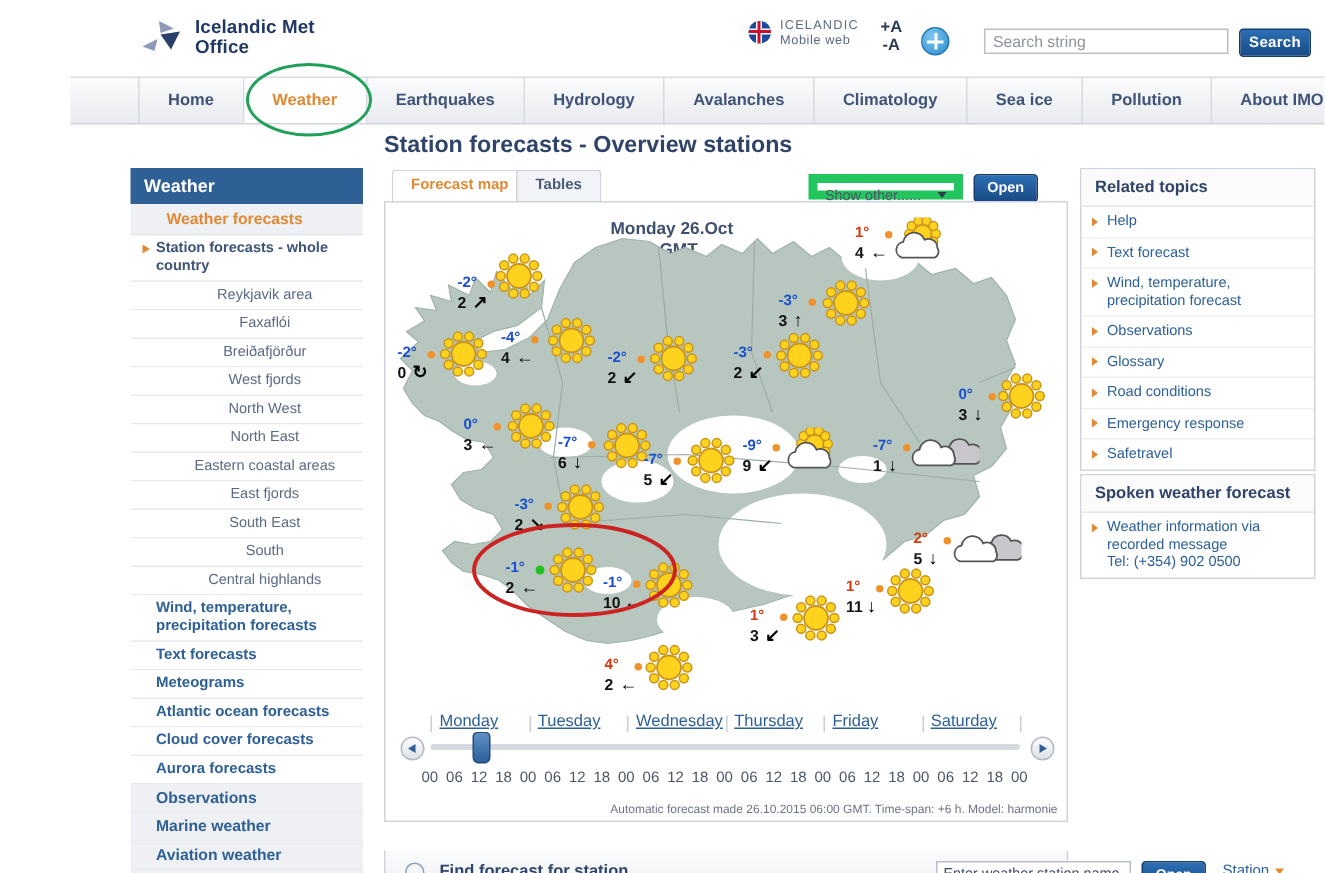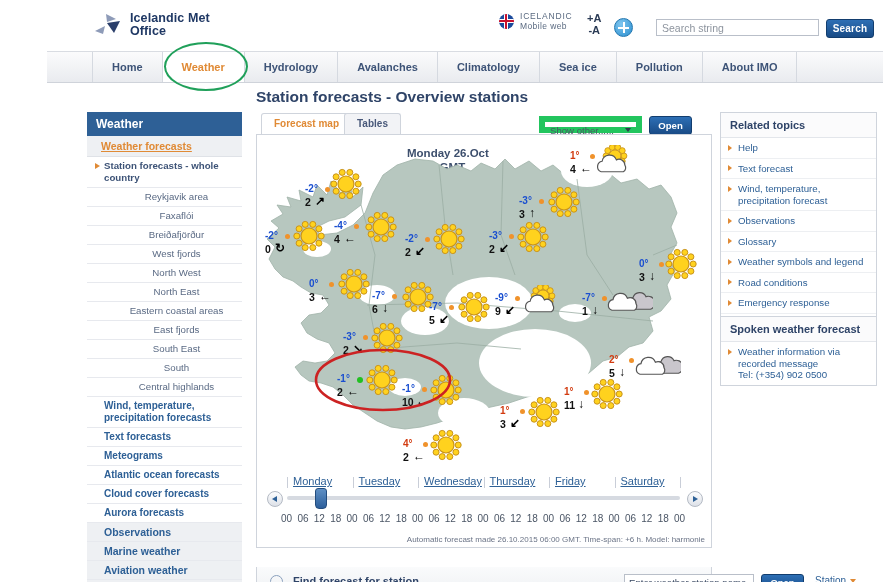--- a/index.html
+++ b/index.html
@@ -46,22 +46,22 @@
   .navtab{height:30px;line-height:30px;padding:0 19px;font-size:11px;color:#3d5377;font-weight:bold;
      border-right:1px solid #d5d9e0;cursor:pointer;white-space:nowrap;}
   .navtab.first{border-left:1px solid #d5d9e0;}
   .navtab.active{color:#e08a35;background:#fff;}
   .nav-ellipse{position:absolute;left:117px;top:42px;width:80px;height:45px;border:2.2px solid #20a05a;border-radius:50%;
      z-index:9;pointer-events:none;}
 
   
   .sidebar{position:absolute;left:40px;top:112px;width:155px;}
   .side-head{background:#2e6096;color:#fff;font-size:12px;font-weight:bold;padding:5px 9px;}
-  .side-sub{background:#eef0f3;color:#e08a35;font-size:10.5px;font-weight:bold;padding:4px 9px 4px 14px;
-     border-bottom:1px solid #dfe2e7;text-decoration:underline;}
+  .side-sub{background:#eef0f3;color:#e08a35;font-size:10.5px;font-weight:bold;padding:4px 9px 4px 24px;
+     border-bottom:1px solid #dfe2e7;}
   .side-item{background:#fff;font-size:9.7px;color:#3d5377;padding:3px 6px 3px 26px;border-bottom:1px solid #e7e9ee;
      line-height:12px;cursor:pointer;}
   .side-item.bold{font-weight:bold;padding-left:17px;position:relative;}
   .side-item.bold:before{content:"";position:absolute;left:8px;top:6px;border-left:5px solid #e08a35;
      border-top:3.5px solid transparent;border-bottom:3.5px solid transparent;}
   .side-item.sub2{padding-left:30px;color:#5a6a84;text-align:center;}
   .side-item.grey{background:#eef0f3;font-weight:bold;font-size:10.5px;color:#2e6096;padding-left:17px;}
   .side-item.mid{font-weight:bold;font-size:10px;padding-left:17px;color:#2e6096;}
 
   
@@ -180,20 +180,21 @@
     <div class="plus-circle"></div>
 
     <div class="search-box">Search string</div>
     <div class="search-btn">Search</div>
   </div>
 
   <div class="navbar">
     <div class="navtabs" id="navtabs">
         <div class="navtab first">Home</div>
         <div class="navtab active">Weather</div>
+        <div class="navtab">Earthquakes</div>
         <div class="navtab">Hydrology</div>
         <div class="navtab">Avalanches</div>
         <div class="navtab">Climatology</div>
         <div class="navtab">Sea ice</div>
         <div class="navtab">Pollution</div>
         <div class="navtab">About IMO</div>
       </div>
   </div>
   <div class="nav-ellipse"></div>
 
@@ -719,21 +720,20 @@
   </div>
 
   <div class="rbox" style="left:673px;top:112px;">
     <div class="rbox-head">Related topics</div>
     <div id="rlinks">
         <div class="rlink">Help</div>
         <div class="rlink">Text forecast</div>
         <div class="rlink">Wind, temperature, precipitation forecast</div>
         <div class="rlink">Observations</div>
         <div class="rlink">Glossary</div>
-        <div class="rlink">Weather symbols and legend</div>
         <div class="rlink">Road conditions</div>
         <div class="rlink">Emergency response</div>
         <div class="rlink">Safetravel</div>
       </div>
   </div>
 
   <div class="rbox" style="left:673px;top:316px;">
     <div class="rbox-head">Spoken weather forecast</div>
     <div class="rlink" style="white-space:pre-line;">Weather information via recorded message
 Tel: (+354) 902 0500</div>

